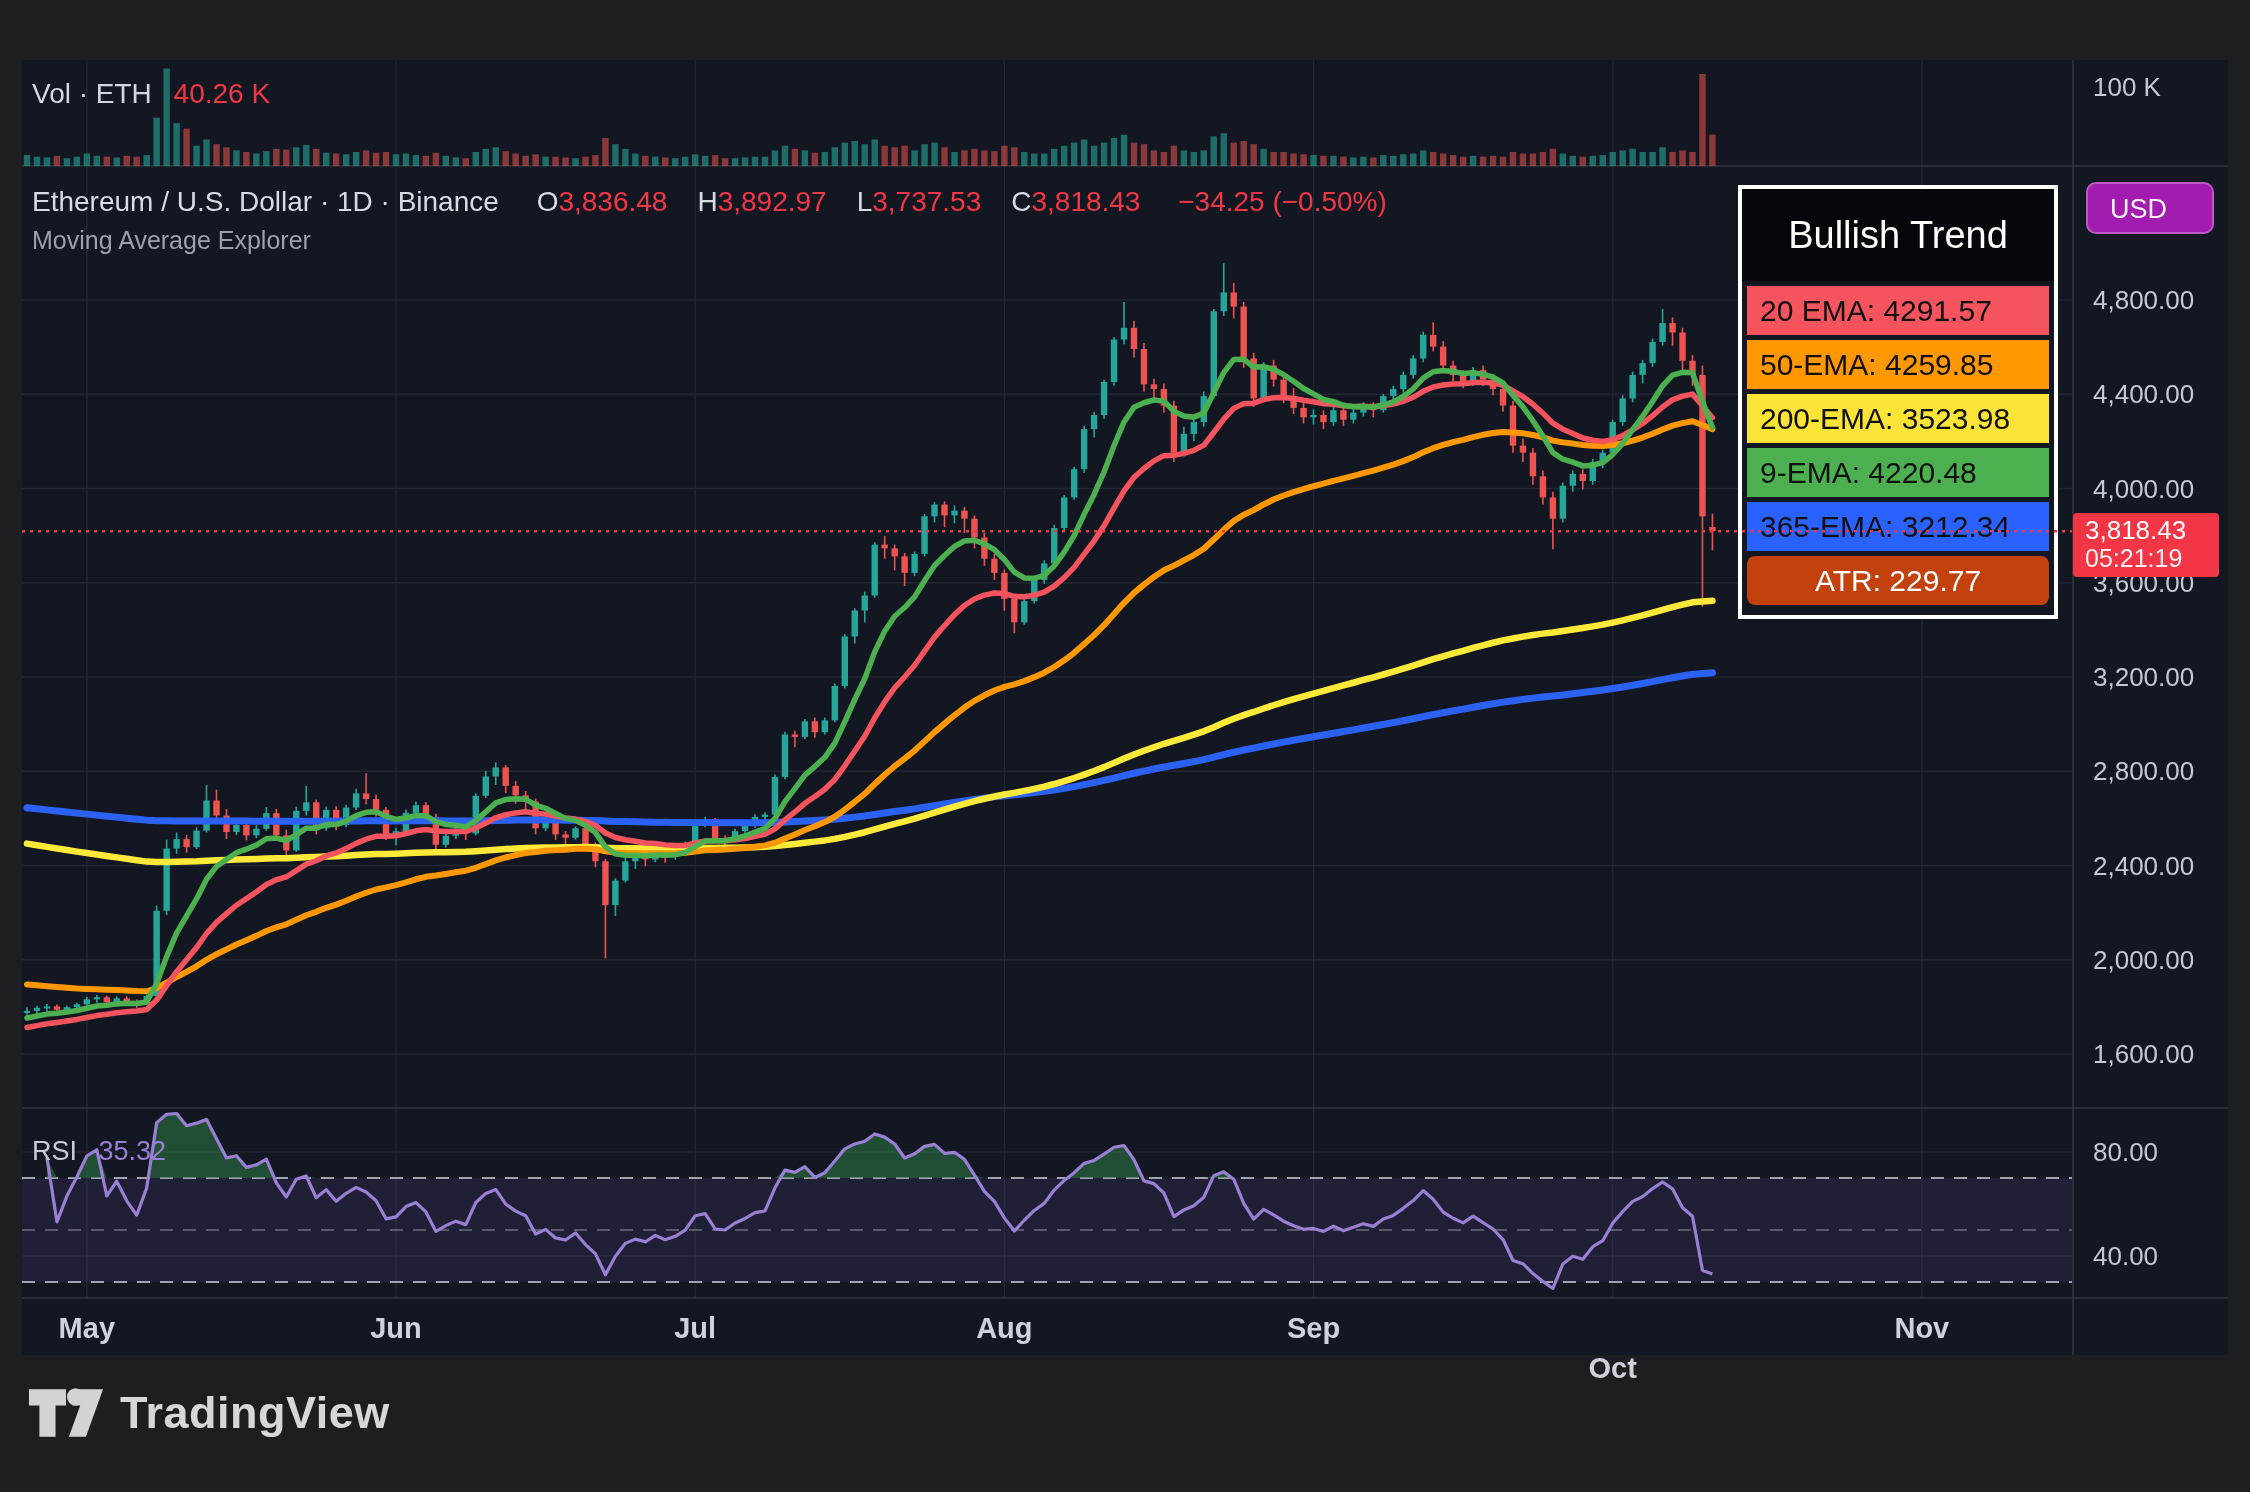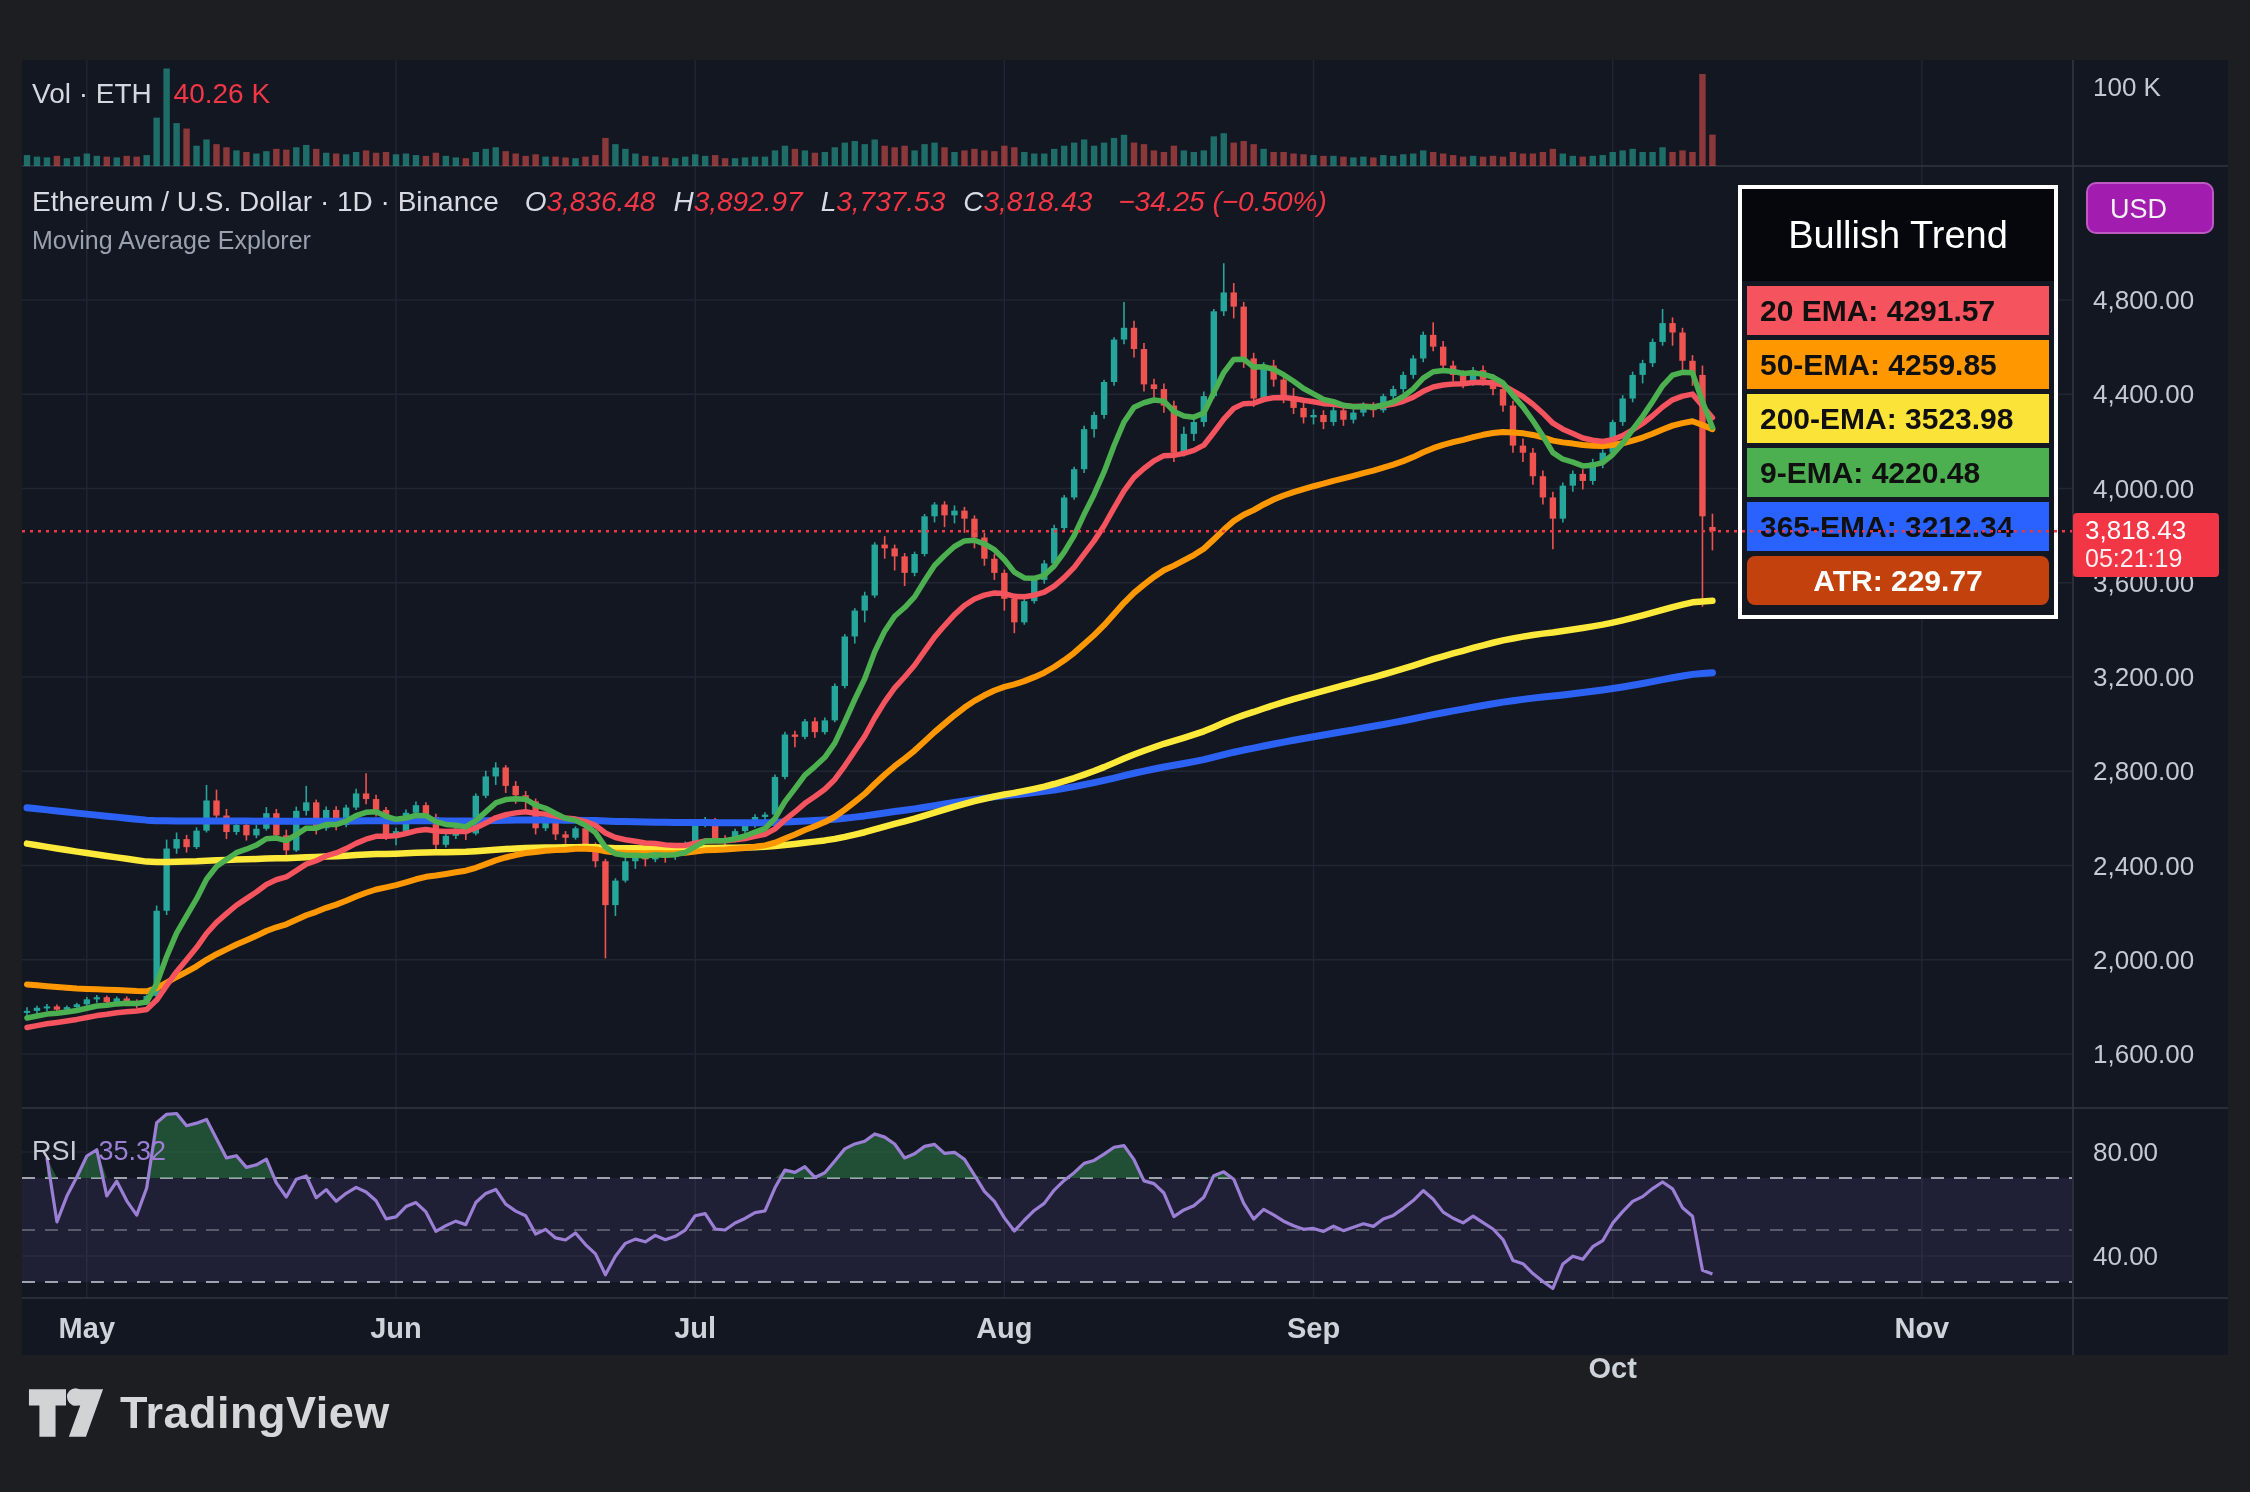--- a/index.html
+++ b/index.html
@@ -10,34 +10,34 @@
   #chart-frame{position:absolute;left:22px;top:60px;width:2206px;height:1295px;background:#131722;z-index:0;}
   svg.layer{position:absolute;left:0;top:0;width:2250px;height:1492px;pointer-events:none;}
   #grid-svg{z-index:1;}
   #data-svg{z-index:3;}
   .overlay{position:absolute;z-index:4;}
   
   #vol-line{left:32px;top:78px;font-size:28px;color:#d4d7df;}
   #vol-line .val{color:#f23645;}
   #sym-line{left:32px;top:186px;font-size:28px;color:#d8dbe3;}
   #sym-line .red{color:#f23645;}
-  #sym-line .seg{margin-left:18px;font-style:italic;}
+  #sym-line .seg{margin-left:30px;}
   #ind-line{left:32px;top:226px;font-size:25px;color:#9aa0ac;}
   #rsi-line{left:32px;top:1136px;font-size:27px;color:#c9ccd6;}
   #rsi-line .val{color:#9b7fd4;margin-left:14px;}
   
   .axis-label{position:absolute;left:2093px;height:30px;line-height:30px;font-size:26px;color:#c5c9d3;z-index:4;}
   #usd-btn{position:absolute;left:2086px;top:182px;width:128px;height:52px;background:#a21caf;border:2px solid rgba(255,255,255,.28);border-radius:10px;color:#f2f2f2;font-size:27px;line-height:50px;padding-left:22px;box-sizing:border-box;z-index:4;}
   #price-badge{position:absolute;left:2073px;top:513px;width:146px;height:64px;background:#f23645;border-radius:4px;color:#fff;z-index:5;padding:3px 0 0 12px;box-sizing:border-box;}
   #price-badge .p{font-size:26px;line-height:29px;}
   #price-badge .c{font-size:25px;line-height:27px;color:rgba(255,255,255,.92);}
   
   #legend-box{position:absolute;left:1738px;top:185px;width:320px;height:434px;background:#131722;border:4px solid #fff;box-sizing:border-box;z-index:2;}
   #legend-title{height:92px;line-height:92px;text-align:center;background:#05070d;color:#fff;font-size:38px;}
-  .legend-row{margin:5px 5px 0 5px;height:49px;line-height:49px;font-size:30px;font-weight:700;padding-left:13px;}
+  .legend-row{margin:5px 5px 0 5px;height:49px;line-height:49px;font-size:30px;font-weight:400;padding-left:13px;}
   .legend-row.center{text-align:center;padding-left:0;}
   
   .month-label{position:absolute;top:1312px;width:90px;text-align:center;font-size:29px;font-weight:600;color:#ced2da;z-index:4;}
   
   #footer{position:absolute;left:28px;top:1378px;height:70px;display:flex;align-items:center;z-index:4;}
   #footer .brand{color:#d6d7d9;font-size:45px;font-weight:bold;margin-left:16px;letter-spacing:.5px;}
 </style>
 </head>
 <body>
 

